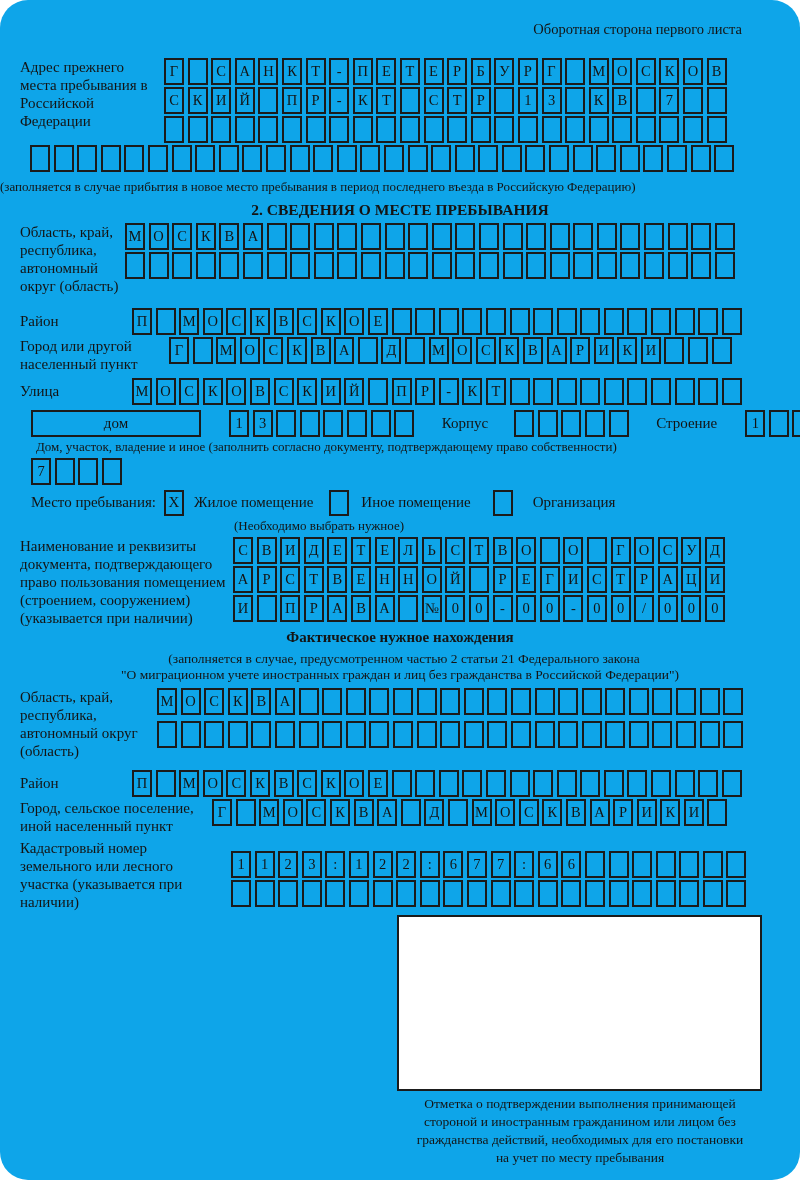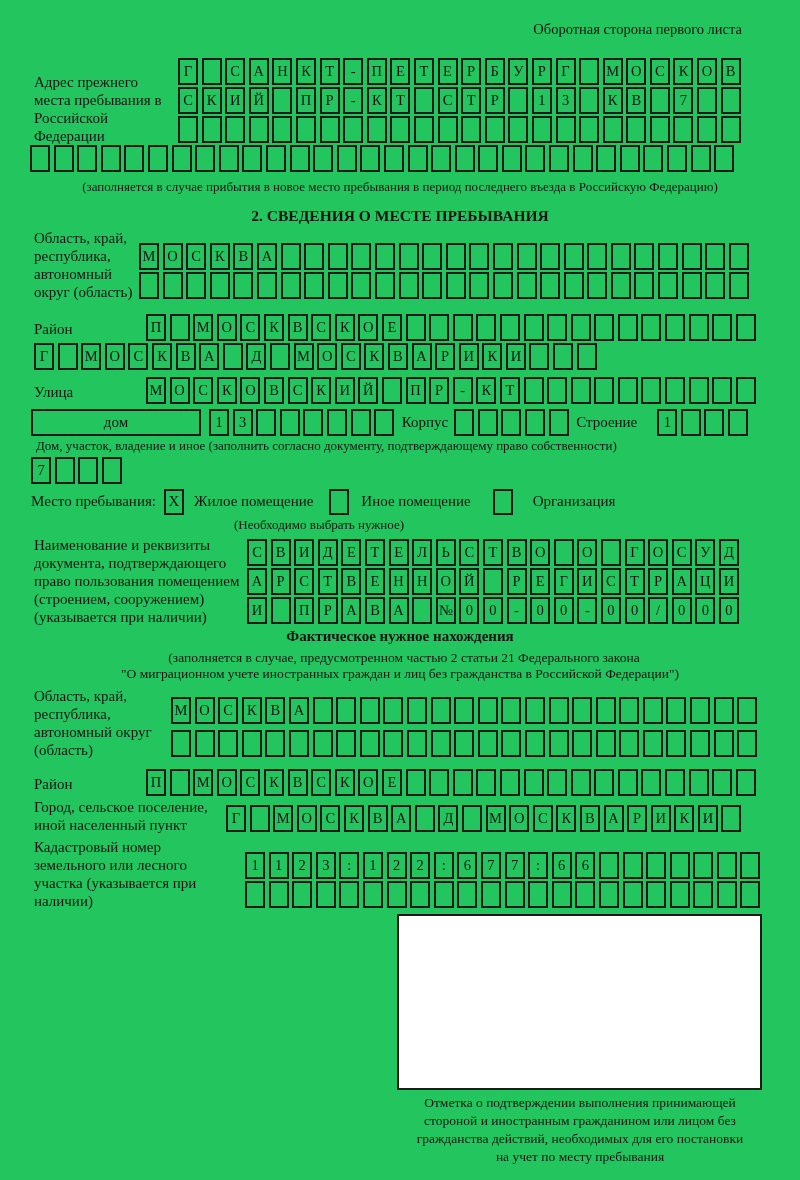--- a/index.html
+++ b/index.html
@@ -1,34 +1,34 @@
 <!DOCTYPE html>
 <html><head>
 <meta charset="utf-8">
 <style>
   html,body{margin:0;padding:0;background:#fff;}
   .page{
-    position:relative;width:800px;height:1180px;background:#22c55e;color:#141414;
-    font-family:"Liberation Serif","DejaVu Serif",serif;overflow:hidden;
+    position:relative;width:800px;height:1180px;background:#0ea5e9;color:#141414;
+    font-family:"Liberation Serif","DejaVu Serif",serif;overflow:hidden;border-radius:28px;
   }
   .header-note{text-align:right;padding:21px 58px 0 0;font-size:14.5px;}
   .flabel{font-size:15px;line-height:18px;flex:none;}
   .cap{font-size:13px;line-height:16px;}
   .title{font-weight:bold;font-size:15.5px;text-align:center;}
   .boxrow{display:flex;margin-bottom:2px;}
   .cbox{
     box-sizing:border-box;flex:none;width:20px;height:27px;margin-right:3.6px;
     border:2px solid #1b1b1b;display:flex;align-items:center;justify-content:center;
     font-size:14.5px;line-height:1;
   }
   .widebox{
     box-sizing:border-box;height:27px;border:2px solid #1b1b1b;flex:none;
     display:flex;align-items:center;justify-content:center;font-size:15px;
   }
-  .frow{display:flex;align-items:flex-end;margin-left:34px;}
+  .frow{display:flex;align-items:flex-start;margin-left:20px;}
   .inline-label{font-size:15px;line-height:27px;flex:none;}
   .chk{
     box-sizing:border-box;flex:none;width:20px;height:26px;border:2px solid #1b1b1b;
     display:flex;align-items:center;justify-content:center;font-size:15px;
   }
   .stamp-box{box-sizing:border-box;border:2px solid #1b1b1b;background:#fff;}
 </style>
 </head>
 <body>
 
@@ -144,23 +144,23 @@
       <span class="cbox"></span>
       <span class="cbox"></span>
       <span class="cbox"></span>
       <span class="cbox"></span>
       <span class="cbox"></span>
       <span class="cbox"></span>
       <span class="cbox"></span>
       <span class="cbox"></span>
       <span class="cbox"></span>
     </div>
-  <div class="cap" style="text-align:center;margin-top:7px;">(заполняется в случае прибытия в новое место пребывания в период последнего въезда в Российскую Федерацию)</div>
-
-  <div class="title" style="margin-top:12px;">2. СВЕДЕНИЯ О МЕСТЕ ПРЕБЫВАНИЯ</div>
+  <div class="cap" style="text-align:left;margin-top:7px;">(заполняется в случае прибытия в новое место пребывания в период последнего въезда в Российскую Федерацию)</div>
+
+  <div class="title" style="margin-top:6px;">2. СВЕДЕНИЯ О МЕСТЕ ПРЕБЫВАНИЯ</div>
 
   <div class="frow" style="margin-top:4px;">
     <div class="flabel" style="width:105px;">Область, край, республика, автономный округ (область)</div>
     <div>
       <div class="boxrow">
           <span class="cbox">М</span>
           <span class="cbox">О</span>
           <span class="cbox">С</span>
           <span class="cbox">К</span>
           <span class="cbox">В</span>
@@ -243,20 +243,21 @@
         <span class="cbox"></span>
         <span class="cbox"></span>
         <span class="cbox"></span>
         <span class="cbox"></span>
         <span class="cbox"></span>
         <span class="cbox"></span>
       </div>
   </div>
 
   <div class="frow">
+    <div class="flabel" style="width:149px;">Город или другой населенный пункт</div>
     <div class="boxrow">
         <span class="cbox">Г</span>
         <span class="cbox"></span>
         <span class="cbox">М</span>
         <span class="cbox">О</span>
         <span class="cbox">С</span>
         <span class="cbox">К</span>
         <span class="cbox">В</span>
         <span class="cbox">А</span>
         <span class="cbox"></span>
@@ -303,41 +304,41 @@
         <span class="cbox"></span>
         <span class="cbox"></span>
         <span class="cbox"></span>
         <span class="cbox"></span>
         <span class="cbox"></span>
         <span class="cbox"></span>
         <span class="cbox"></span>
       </div>
   </div>
 
-  <div class="frow" style="margin-left:31px;margin-top:3px;align-items:center;">
+  <div class="frow" style="margin-left:31px;margin-top:3px;align-items:center;gap:20px;">
     <div class="widebox" style="width:170px;margin-right:8px;">дом</div>
     <div class="boxrow" style="margin-bottom:0;">
         <span class="cbox">1</span>
         <span class="cbox">3</span>
         <span class="cbox"></span>
         <span class="cbox"></span>
         <span class="cbox"></span>
         <span class="cbox"></span>
         <span class="cbox"></span>
         <span class="cbox"></span>
       </div>
     <div class="inline-label" style="margin:0 6px 0 4px;">Корпус</div>
     <div class="boxrow" style="margin-bottom:0;">
         <span class="cbox"></span>
         <span class="cbox"></span>
         <span class="cbox"></span>
         <span class="cbox"></span>
         <span class="cbox"></span>
       </div>
-    <div class="inline-label" style="margin:0 20px 0 4px;">Строение</div>
+    <div class="inline-label" style="margin:0 8px 0 4px;">Строение</div>
     <div class="boxrow" style="margin-bottom:0;">
         <span class="cbox">1</span>
         <span class="cbox"></span>
         <span class="cbox"></span>
         <span class="cbox"></span>
       </div>
   </div>
   <div class="cap" style="margin-left:36px;margin-top:2px;">Дом, участок, владение и иное (заполнить согласно документу, подтверждающему право собственности)</div>
 
   <div class="frow" style="margin-left:31px;margin-top:3px;align-items:center;">

